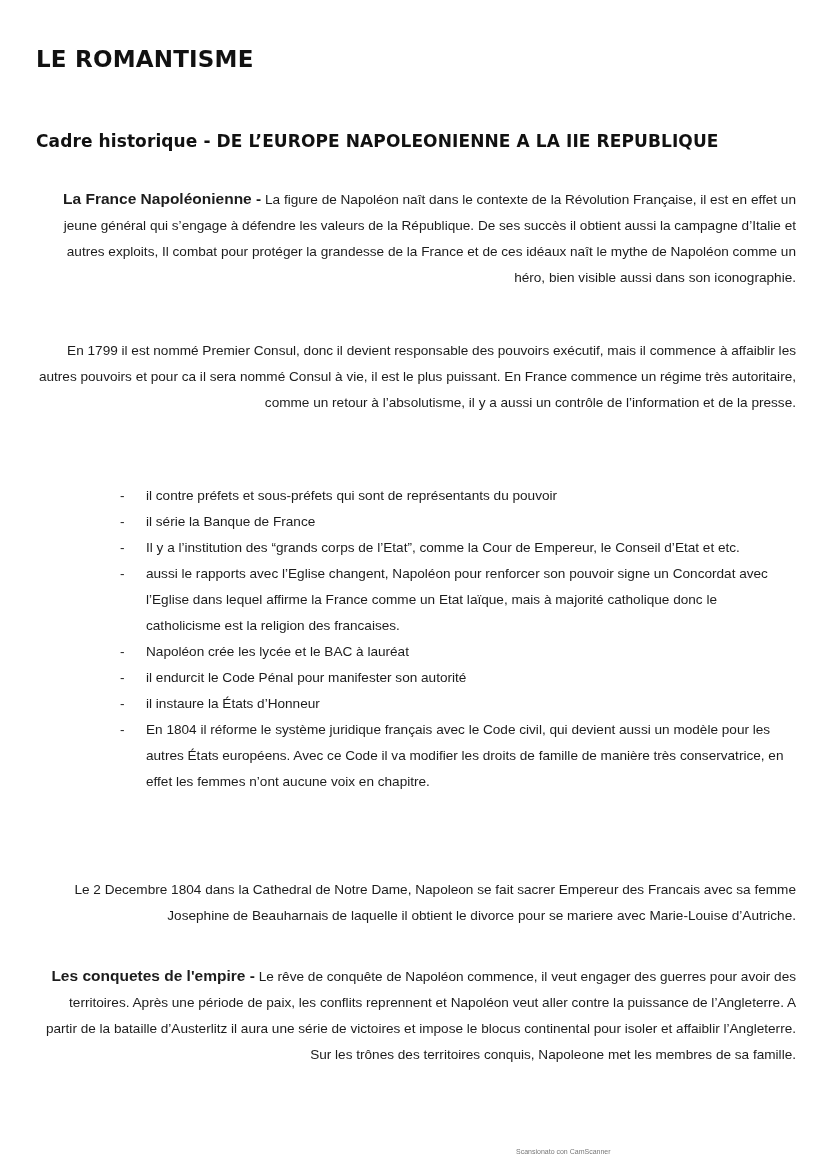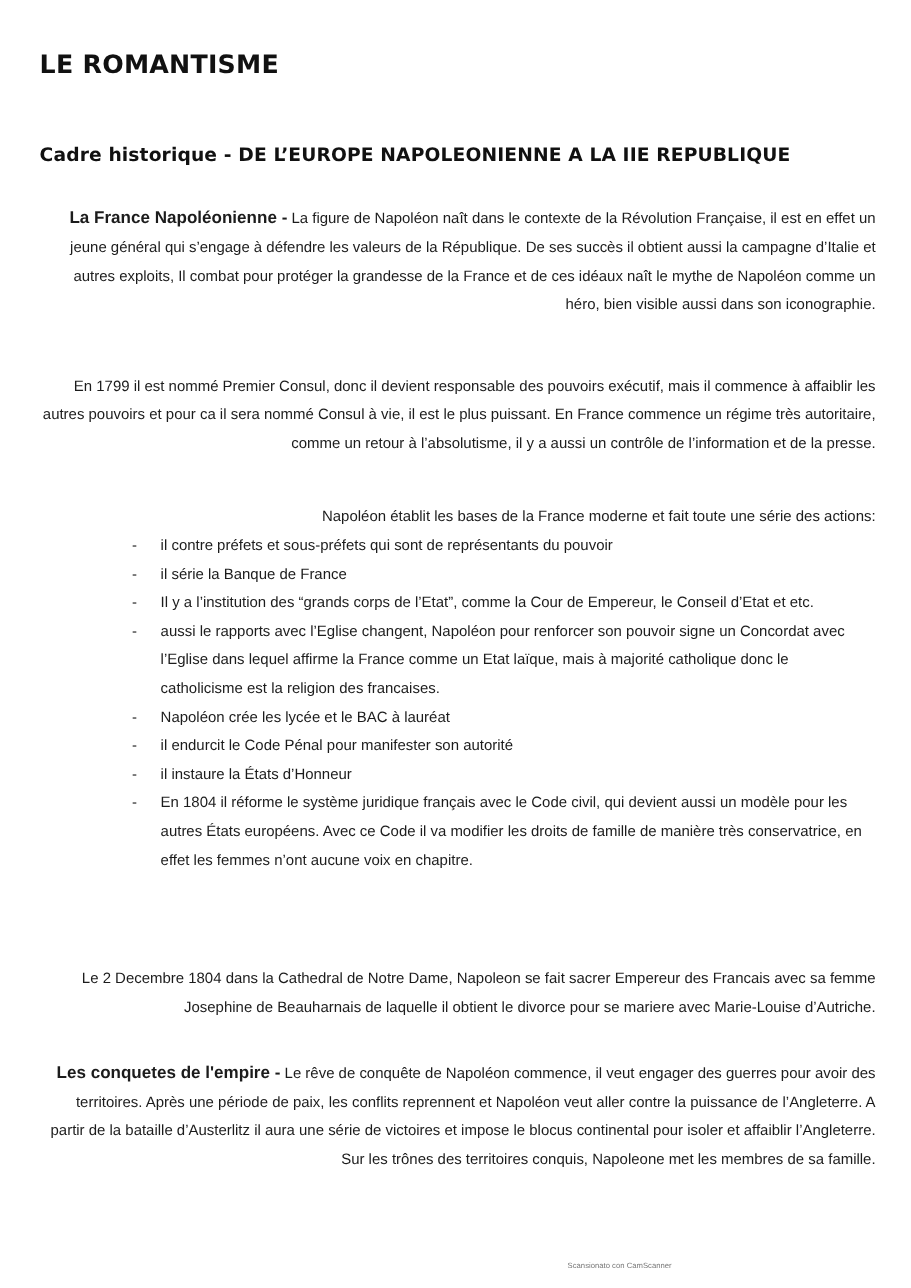--- a/index.html
+++ b/index.html
@@ -45,23 +45,20 @@
   <div class="subtitle">Cadre historique - DE L’EUROPE NAPOLEONIENNE A LA IIE REPUBLIQUE</div>
 
   <div class="para" style="top:186px;">
     <span class="lead">La France Napoléonienne -</span><span> La figure de Napoléon naît dans le contexte de la Révolution Française, il est en effet un jeune général qui s’engage à défendre les valeurs de la République. De ses succès il obtient aussi la campagne d’Italie et autres exploits, Il combat pour protéger la grandesse de la France et de ces idéaux naît le mythe de Napoléon comme un héro, bien visible aussi dans son iconographie.</span>
   </div>
 
   <div class="para" style="top:338px;">
     <span>En 1799 il est nommé Premier Consul, donc il devient responsable des pouvoirs exécutif, mais il commence à affaiblir les autres pouvoirs et pour ca il sera nommé Consul à vie, il est le plus puissant. En France commence un régime très autoritaire, comme un retour à l’absolutisme, il y a aussi un contrôle de l’information et de la presse.</span>
   </div>
 
-  <div class="para" style="top:457px;">
-    <span>Napoléon établit les bases de la France moderne et fait toute une série des actions:</span>
-  </div>
 
   <ul class="list" style="top:483px;">
     <li><span class="dash">-</span><span>il contre préfets et sous-préfets qui sont de représentants du pouvoir</span></li>
     <li><span class="dash">-</span><span>il série la Banque de France</span></li>
     <li><span class="dash">-</span><span>Il y a l’institution des “grands corps de l’Etat”, comme la Cour de Empereur, le Conseil d’Etat et etc.</span></li>
     <li><span class="dash">-</span><span>aussi le rapports avec l’Eglise changent, Napoléon pour renforcer son pouvoir signe un Concordat avec l’Eglise dans lequel affirme la France comme un Etat laïque, mais à majorité catholique donc le catholicisme est la religion des francaises.</span></li>
     <li><span class="dash">-</span><span>Napoléon crée les lycée et le BAC à lauréat</span></li>
     <li><span class="dash">-</span><span>il endurcit le Code Pénal pour manifester son autorité</span></li>
     <li><span class="dash">-</span><span>il instaure la États d’Honneur</span></li>
     <li><span class="dash">-</span><span>En 1804 il réforme le système juridique français avec le Code civil, qui devient aussi un modèle pour les autres États européens. Avec ce Code il va modifier les droits de famille de manière très conservatrice, en effet les femmes n’ont aucune voix en chapitre.</span></li>

